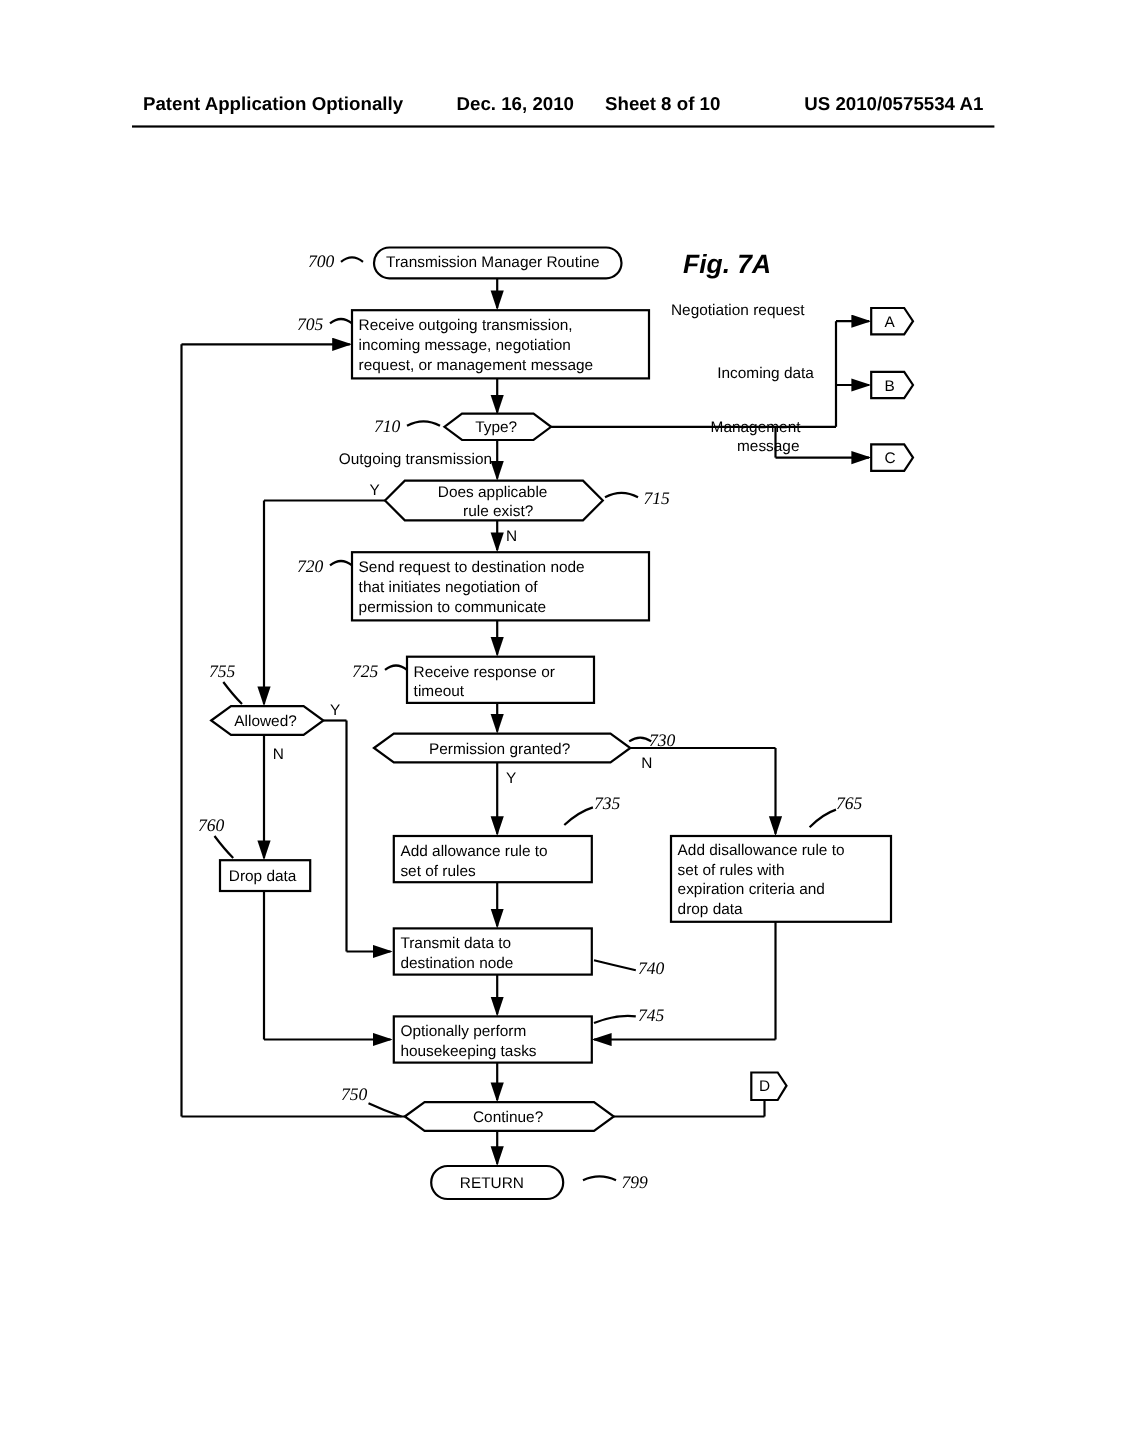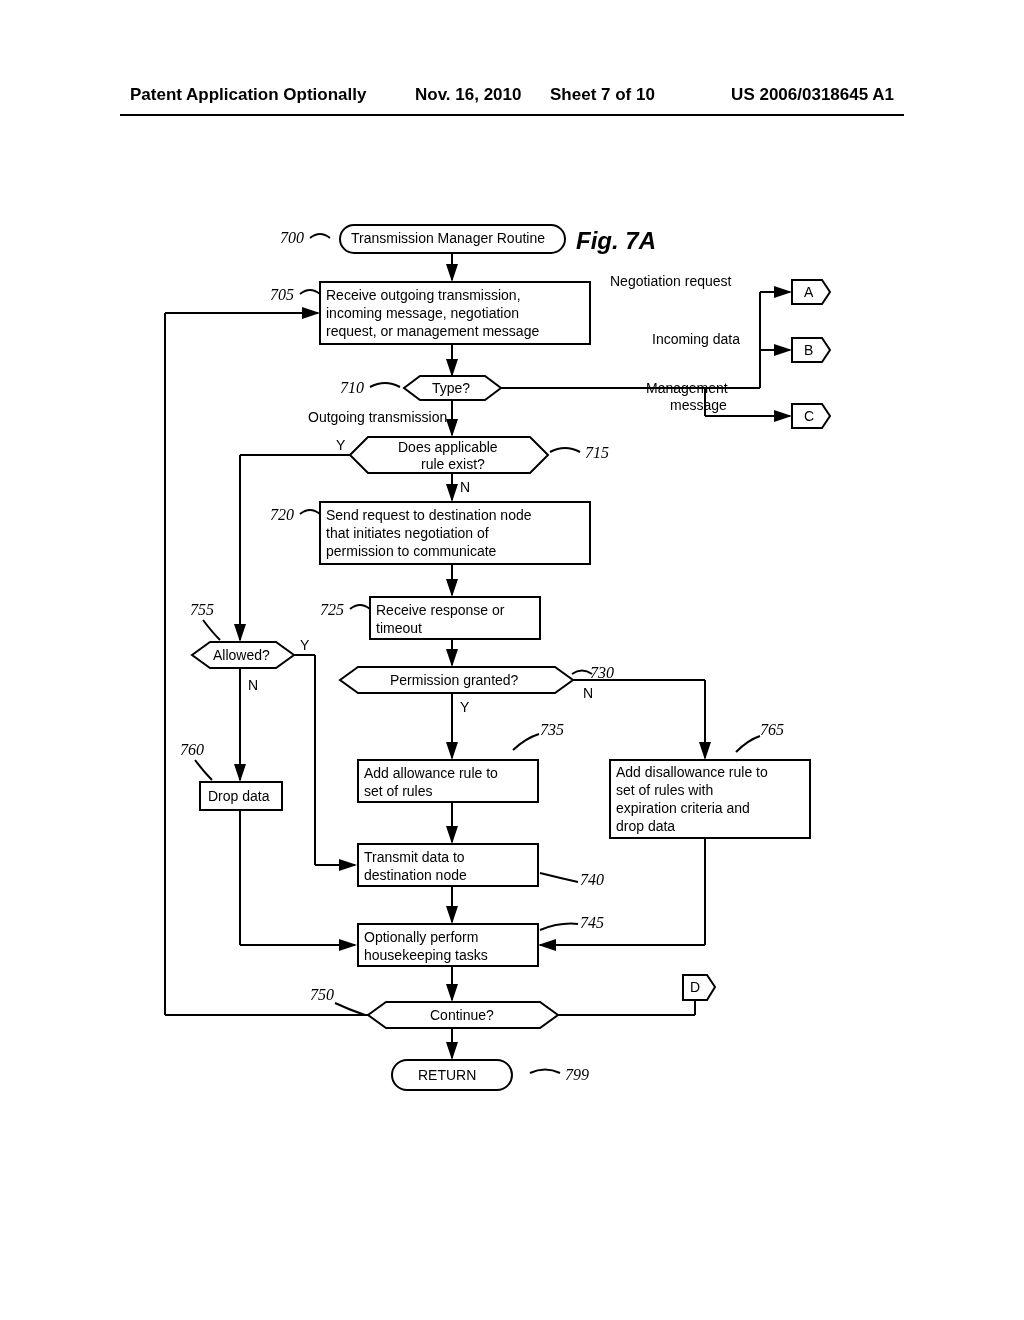--- a/index.html
+++ b/index.html
@@ -32,21 +32,21 @@
   position: absolute;
   top: 114px;
   left: 120px;
   right: 120px;
   height: 2px;
   background: #000;
 }
 .fig-title {
   position: absolute;
   top: 227px;
-  left: 576px;
+  left: 621px;
   font-weight: bold;
   font-style: italic;
   font-size: 24px;
   text-align: center;
 }
 svg.flowchart {
   position: absolute;
   top: 200px;
   left: 140px;
   width: 770px;
@@ -74,23 +74,23 @@
   fill: none;
 }
 </style>
 </head>
 <body>
 
 <div class="page">
 
   <div class="header">
     <span class="header-left">Patent Application Optionally</span>
-    <span class="header-mid">Nov. 16, 2010</span>
-    <span class="header-sheet">Sheet 7 of 10</span>
-    <span class="header-right">US 2006/0318645 A1</span>
+    <span class="header-mid">Dec. 16, 2010</span>
+    <span class="header-sheet">Sheet 8 of 10</span>
+    <span class="header-right">US 2010/0575534 A1</span>
   </div>
   <div class="divider"></div>
 
   <div class="fig-title">Fig. 7A</div>
 
   <svg class="flowchart" viewBox="0 0 770 1020">
     <defs>
       <marker id="arrow" markerWidth="10" markerHeight="10" refX="8" refY="3" orient="auto">
         <path d="M0,0 L0,6 L9,3 z" fill="#000"></path>
       </marker>

